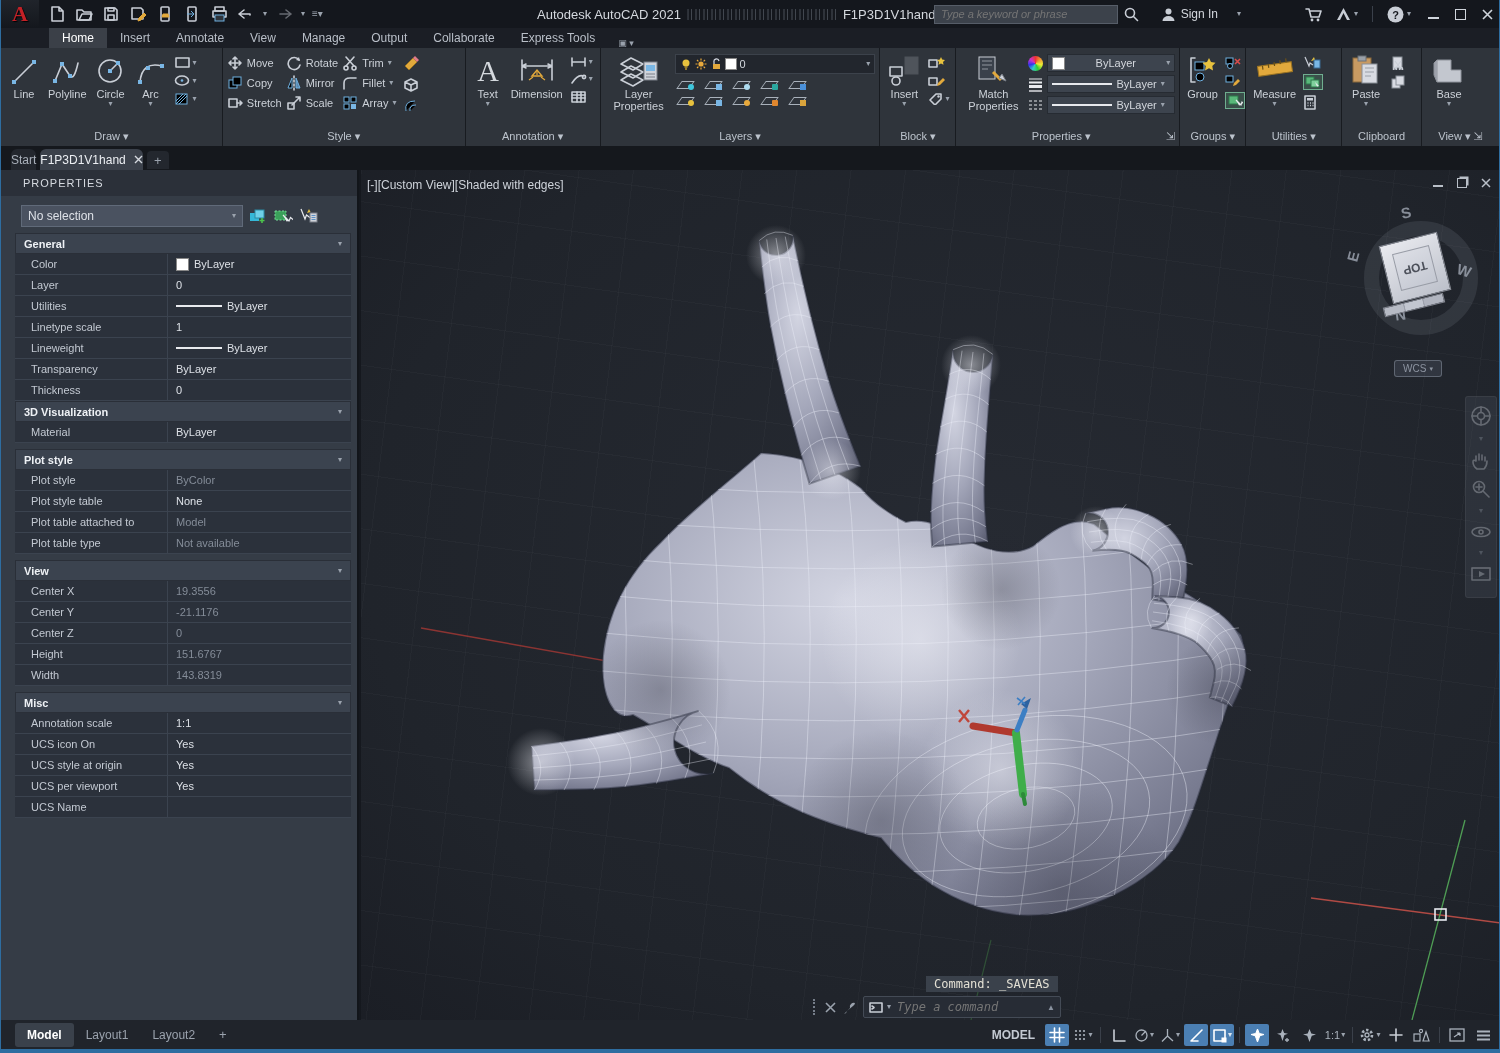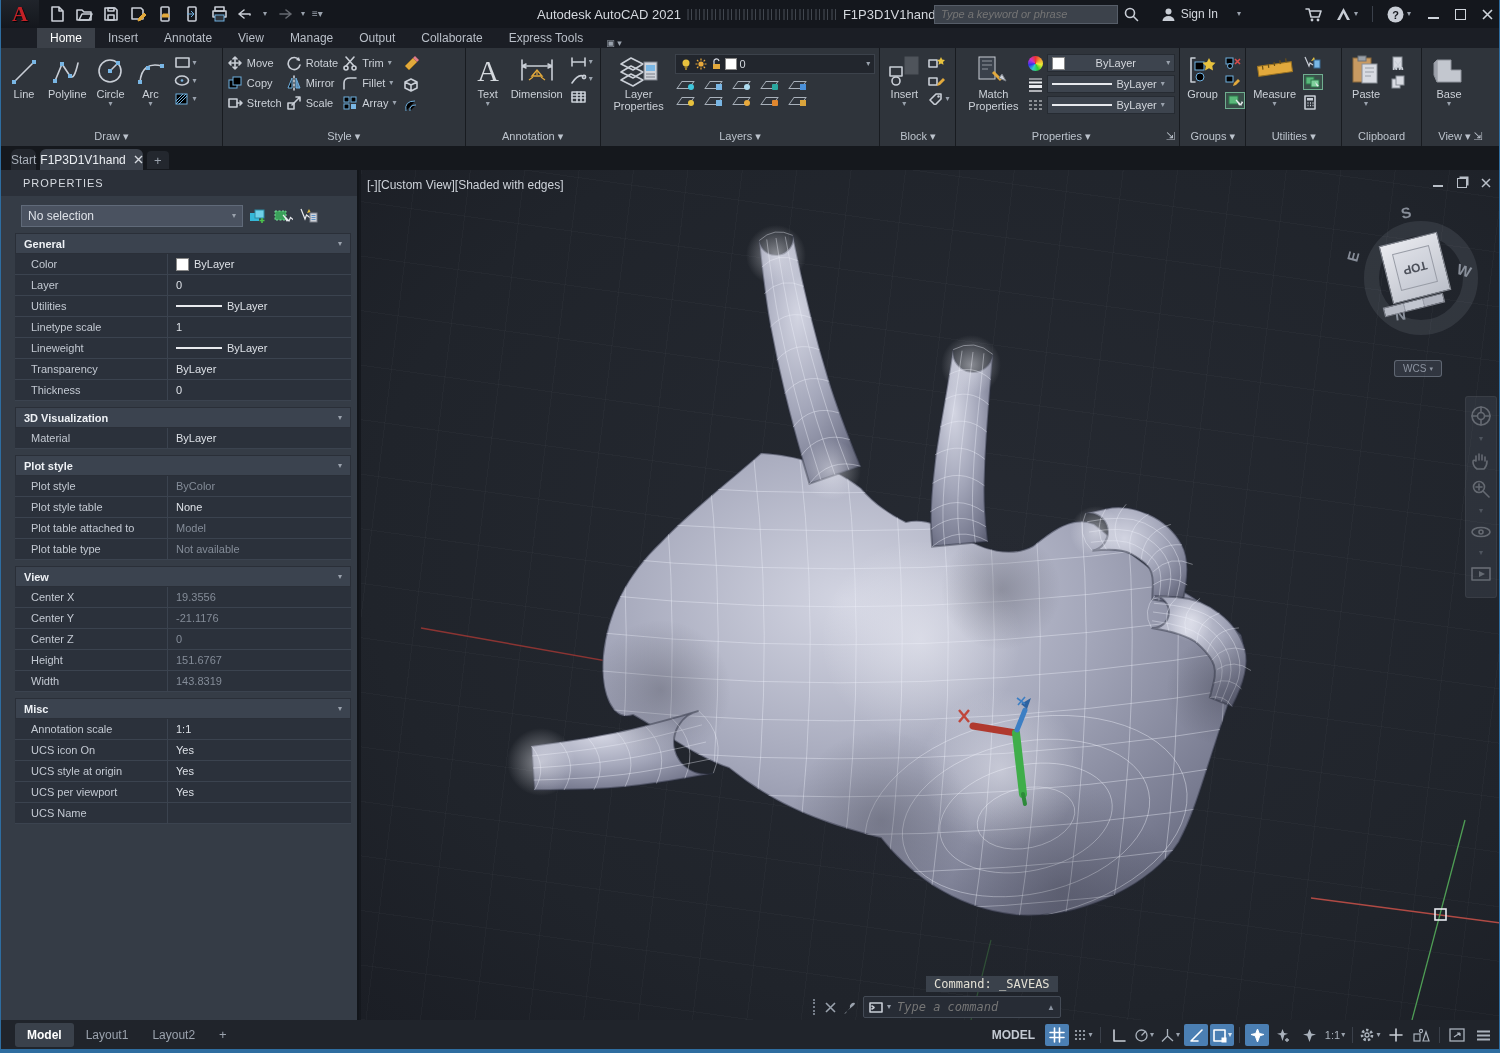--- a/index.html
+++ b/index.html
@@ -20,21 +20,21 @@
   .ttl{position:absolute;left:50%;transform:translateX(-50%);display:flex;align-items:center;font-size:13px;color:#d4d8de;white-space:nowrap;}
   .noise{display:inline-block;width:150px;height:11px;margin:0 6px;opacity:.7;
      background:repeating-linear-gradient(90deg,#3a3f47 0 2px,#14171d 2px 4px,#555b64 4px 5px,#14171d 5px 8px);}
   .tsearch{position:absolute;right:360px;display:flex;align-items:center;gap:6px;}
   .tsearch input{width:170px;height:17px;background:#3c424b;border:1px solid #565d68;color:#aeb4bd;
      font-style:italic;font-size:11px;padding:0 6px;font-family:inherit;}
   .signin{position:absolute;right:258px;display:flex;align-items:center;gap:5px;font-size:12px;color:#d4d8de;}
   .tbicons{position:absolute;right:88px;display:flex;align-items:center;gap:14px;}
   .winbtns{position:absolute;right:6px;display:flex;align-items:center;gap:16px;}
   
-  .rtabs{position:absolute;left:0;top:28px;width:100%;height:20px;background:#1b1e25;display:flex;align-items:flex-end;padding-left:36px;box-sizing:border-box;}
+  .rtabs{position:absolute;left:0;top:28px;width:100%;height:20px;background:#1b1e25;display:flex;align-items:flex-end;padding-left:48px;box-sizing:border-box;}
   .rtab{padding:3px 13px;font-size:12px;color:#b9bfc8;}
   .rtab.act{background:#3b4048;color:#fff;}
   .rtabx{margin-left:10px;font-size:9px;color:#9aa2ad;}
   
   .ribbon{position:absolute;left:0;top:48px;width:100%;height:98px;background:#2f343b;display:flex;}
   .panel{position:relative;height:98px;border-right:1px solid #181b20;box-sizing:border-box;background:#2f343b;}
   .pfoot{position:absolute;bottom:1px;left:0;right:0;height:15px;text-align:center;font-size:11px;color:#bcc3cc;}
   .pbody{display:flex;padding:4px 4px 0 4px;gap:2px;}
   .bigtool{display:flex;flex-direction:column;align-items:center;font-size:11px;color:#ccd1d8;padding:2px 3px;line-height:12px;text-align:center;}
   .smcol{display:flex;flex-direction:column;justify-content:flex-start;gap:5px;padding:4px 2px;}
@@ -798,21 +798,21 @@
       <div class="prow">
           <span class="pl">Transparency</span>
           <span class="pv">ByLayer</span>
         </div>
       <div class="prow">
           <span class="pl">Thickness</span>
           <span class="pv">0</span>
         </div>
     </div>
 
-    <div class="psec" style="margin-top:6px">
+    <div class="psec" style="margin-top:0">
       <div class="psec-h">
           <span>3D Visualization</span>
           <span class="car">▾</span>
         </div>
       <div class="prow">
           <span class="pl">Material</span>
           <span class="pv">ByLayer</span>
         </div>
     </div>
 

